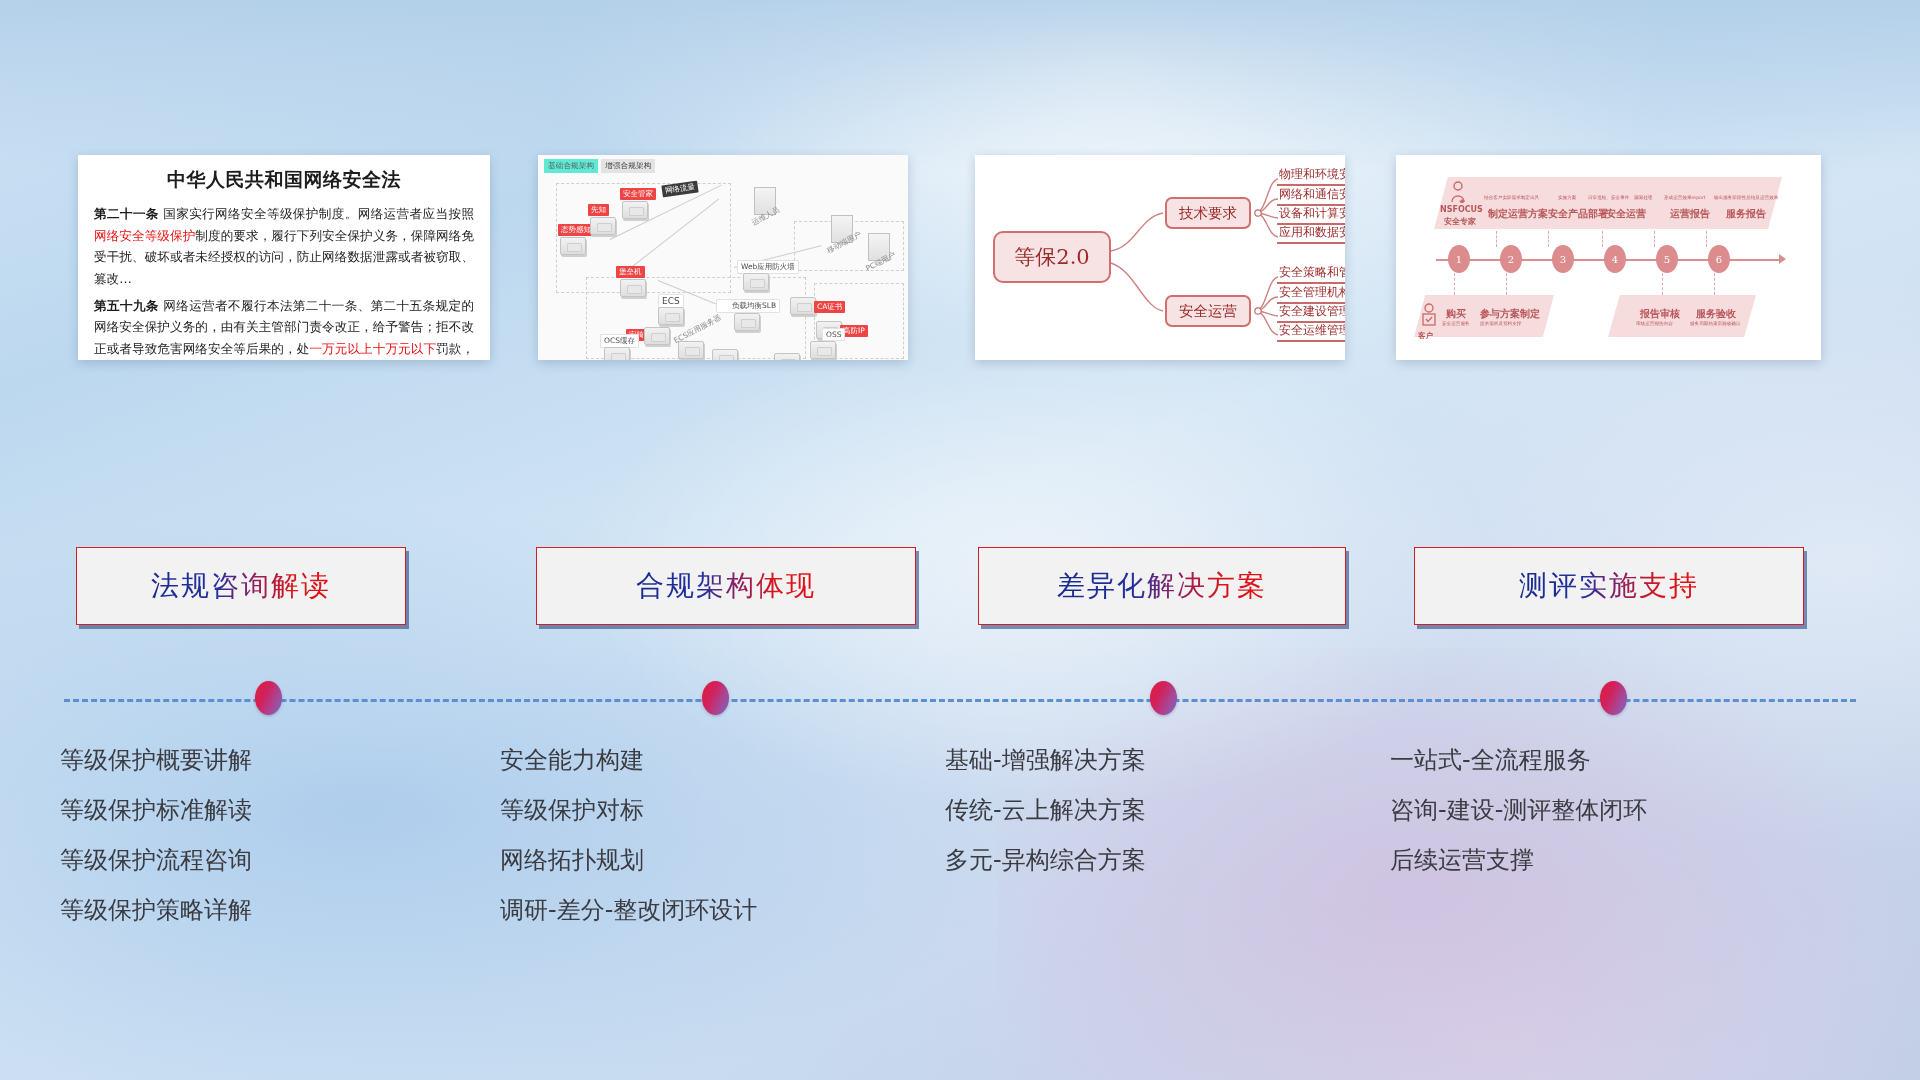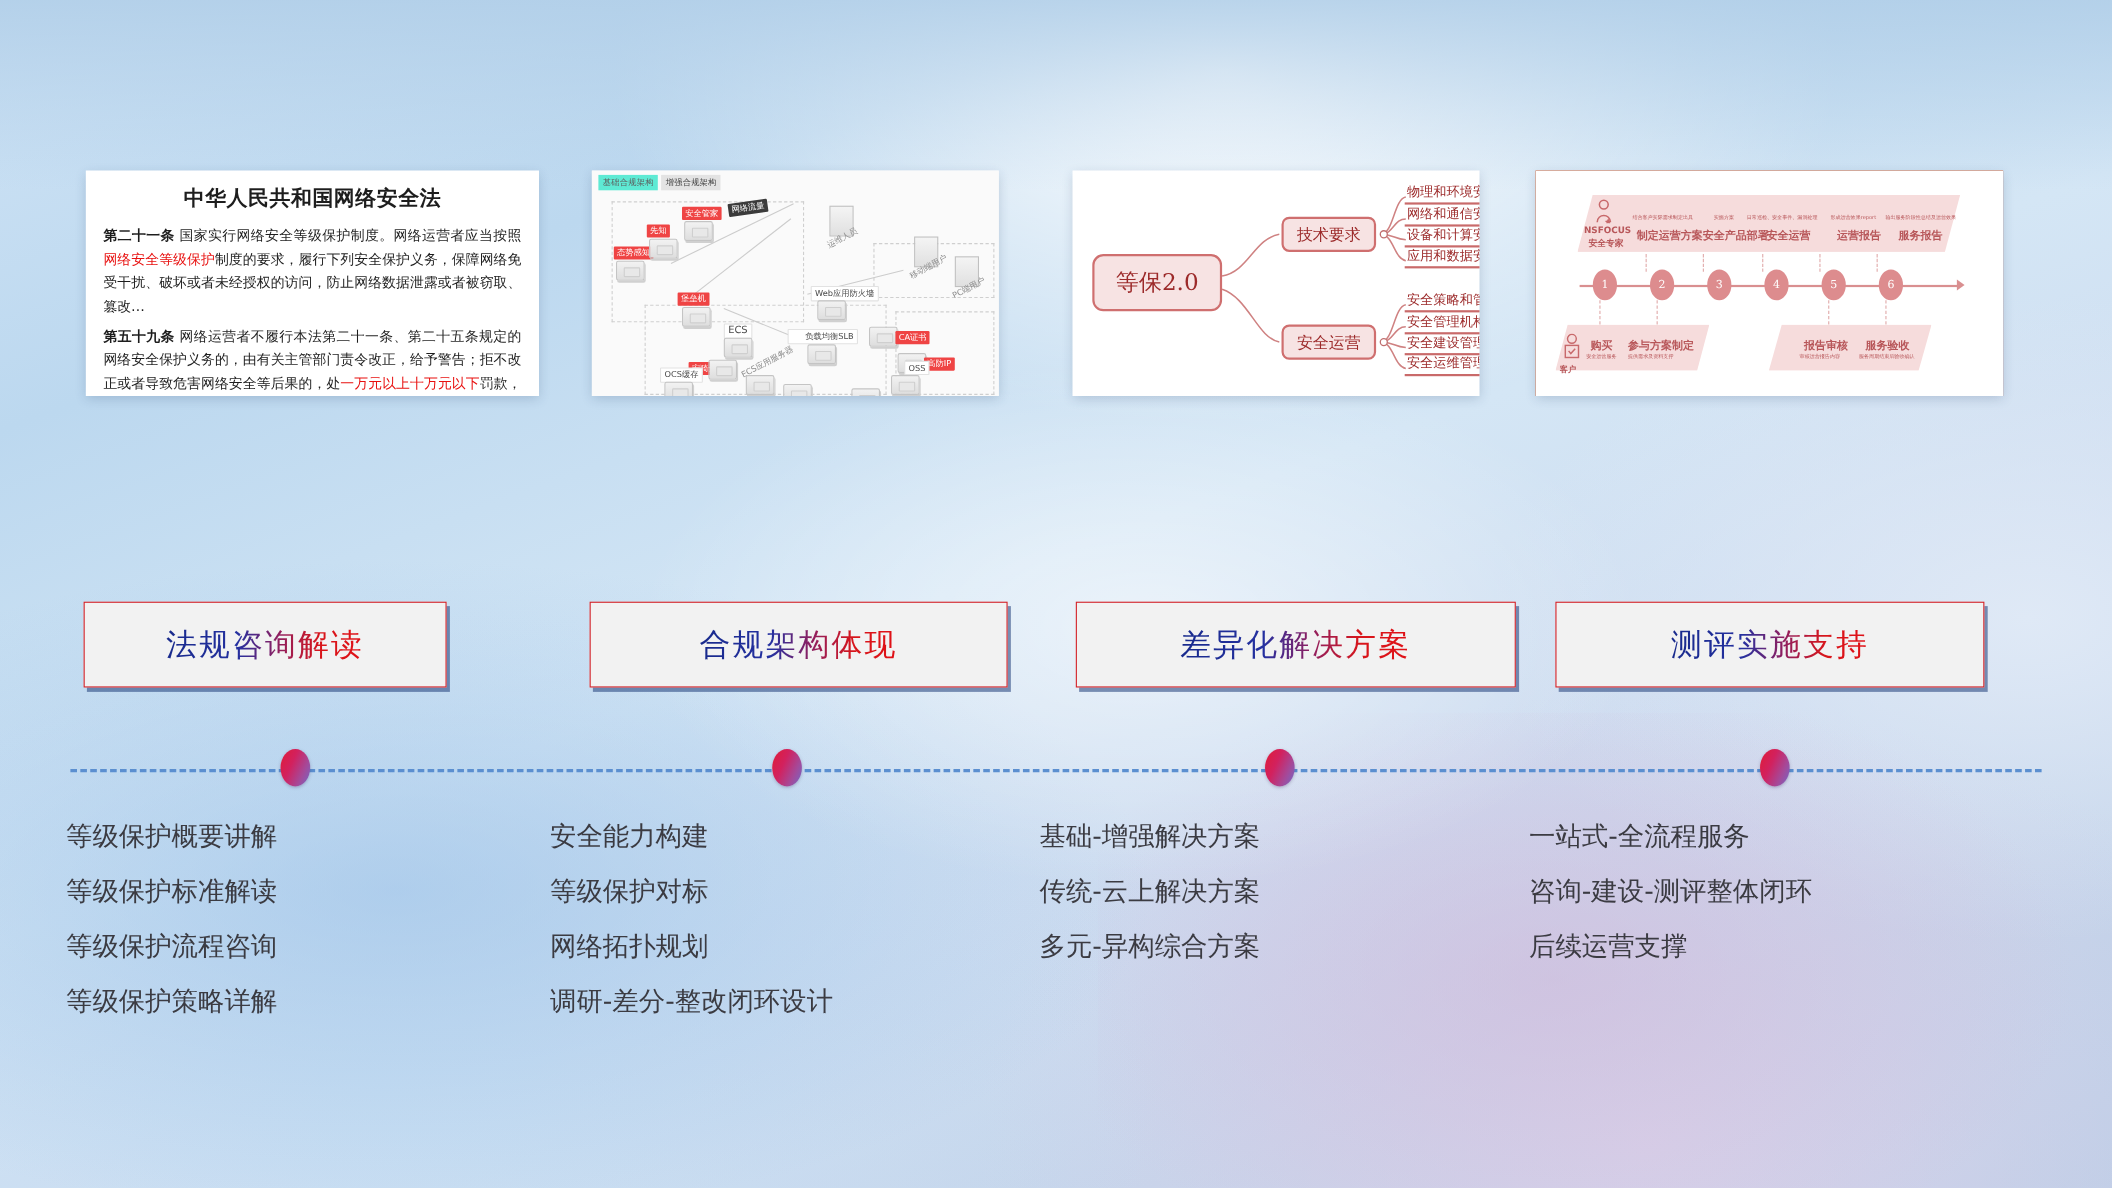--- a/index.html
+++ b/index.html
@@ -170,21 +170,21 @@
     box-shadow:3px 4px 0 rgba(30,60,120,.55);
   }
   .title-box .t{
     font-size:28px; letter-spacing:2px; font-weight:normal;
     background:linear-gradient(90deg,#182a8c 0%,#2430a0 36%,#8c1f62 56%,#d8161b 78%,#e01016 100%);
     -webkit-background-clip:text; background-clip:text; color:transparent;
     font-family:"DejaVu Sans","Liberation Sans",sans-serif;
   }
   .tb1{ left:76px;  width:330px; }
   .tb2{ left:536px; width:380px; }
-  .tb3{ left:978px; width:400px; }
+  .tb3{ left:978px; width:368px; }
   .tb4{ left:1414px;width:390px; }
 
   
   #timeline{ position:absolute; left:0; top:690px; width:1920px; height:20px; z-index:3; }
   .tl-line{
     position:absolute; left:64px; top:9px; width:1792px; height:0;
     border-top:3px dashed #5b8fd0;
   }
   .dot{
     position:absolute; top:-9px; width:27px; height:34px; border-radius:50%;

